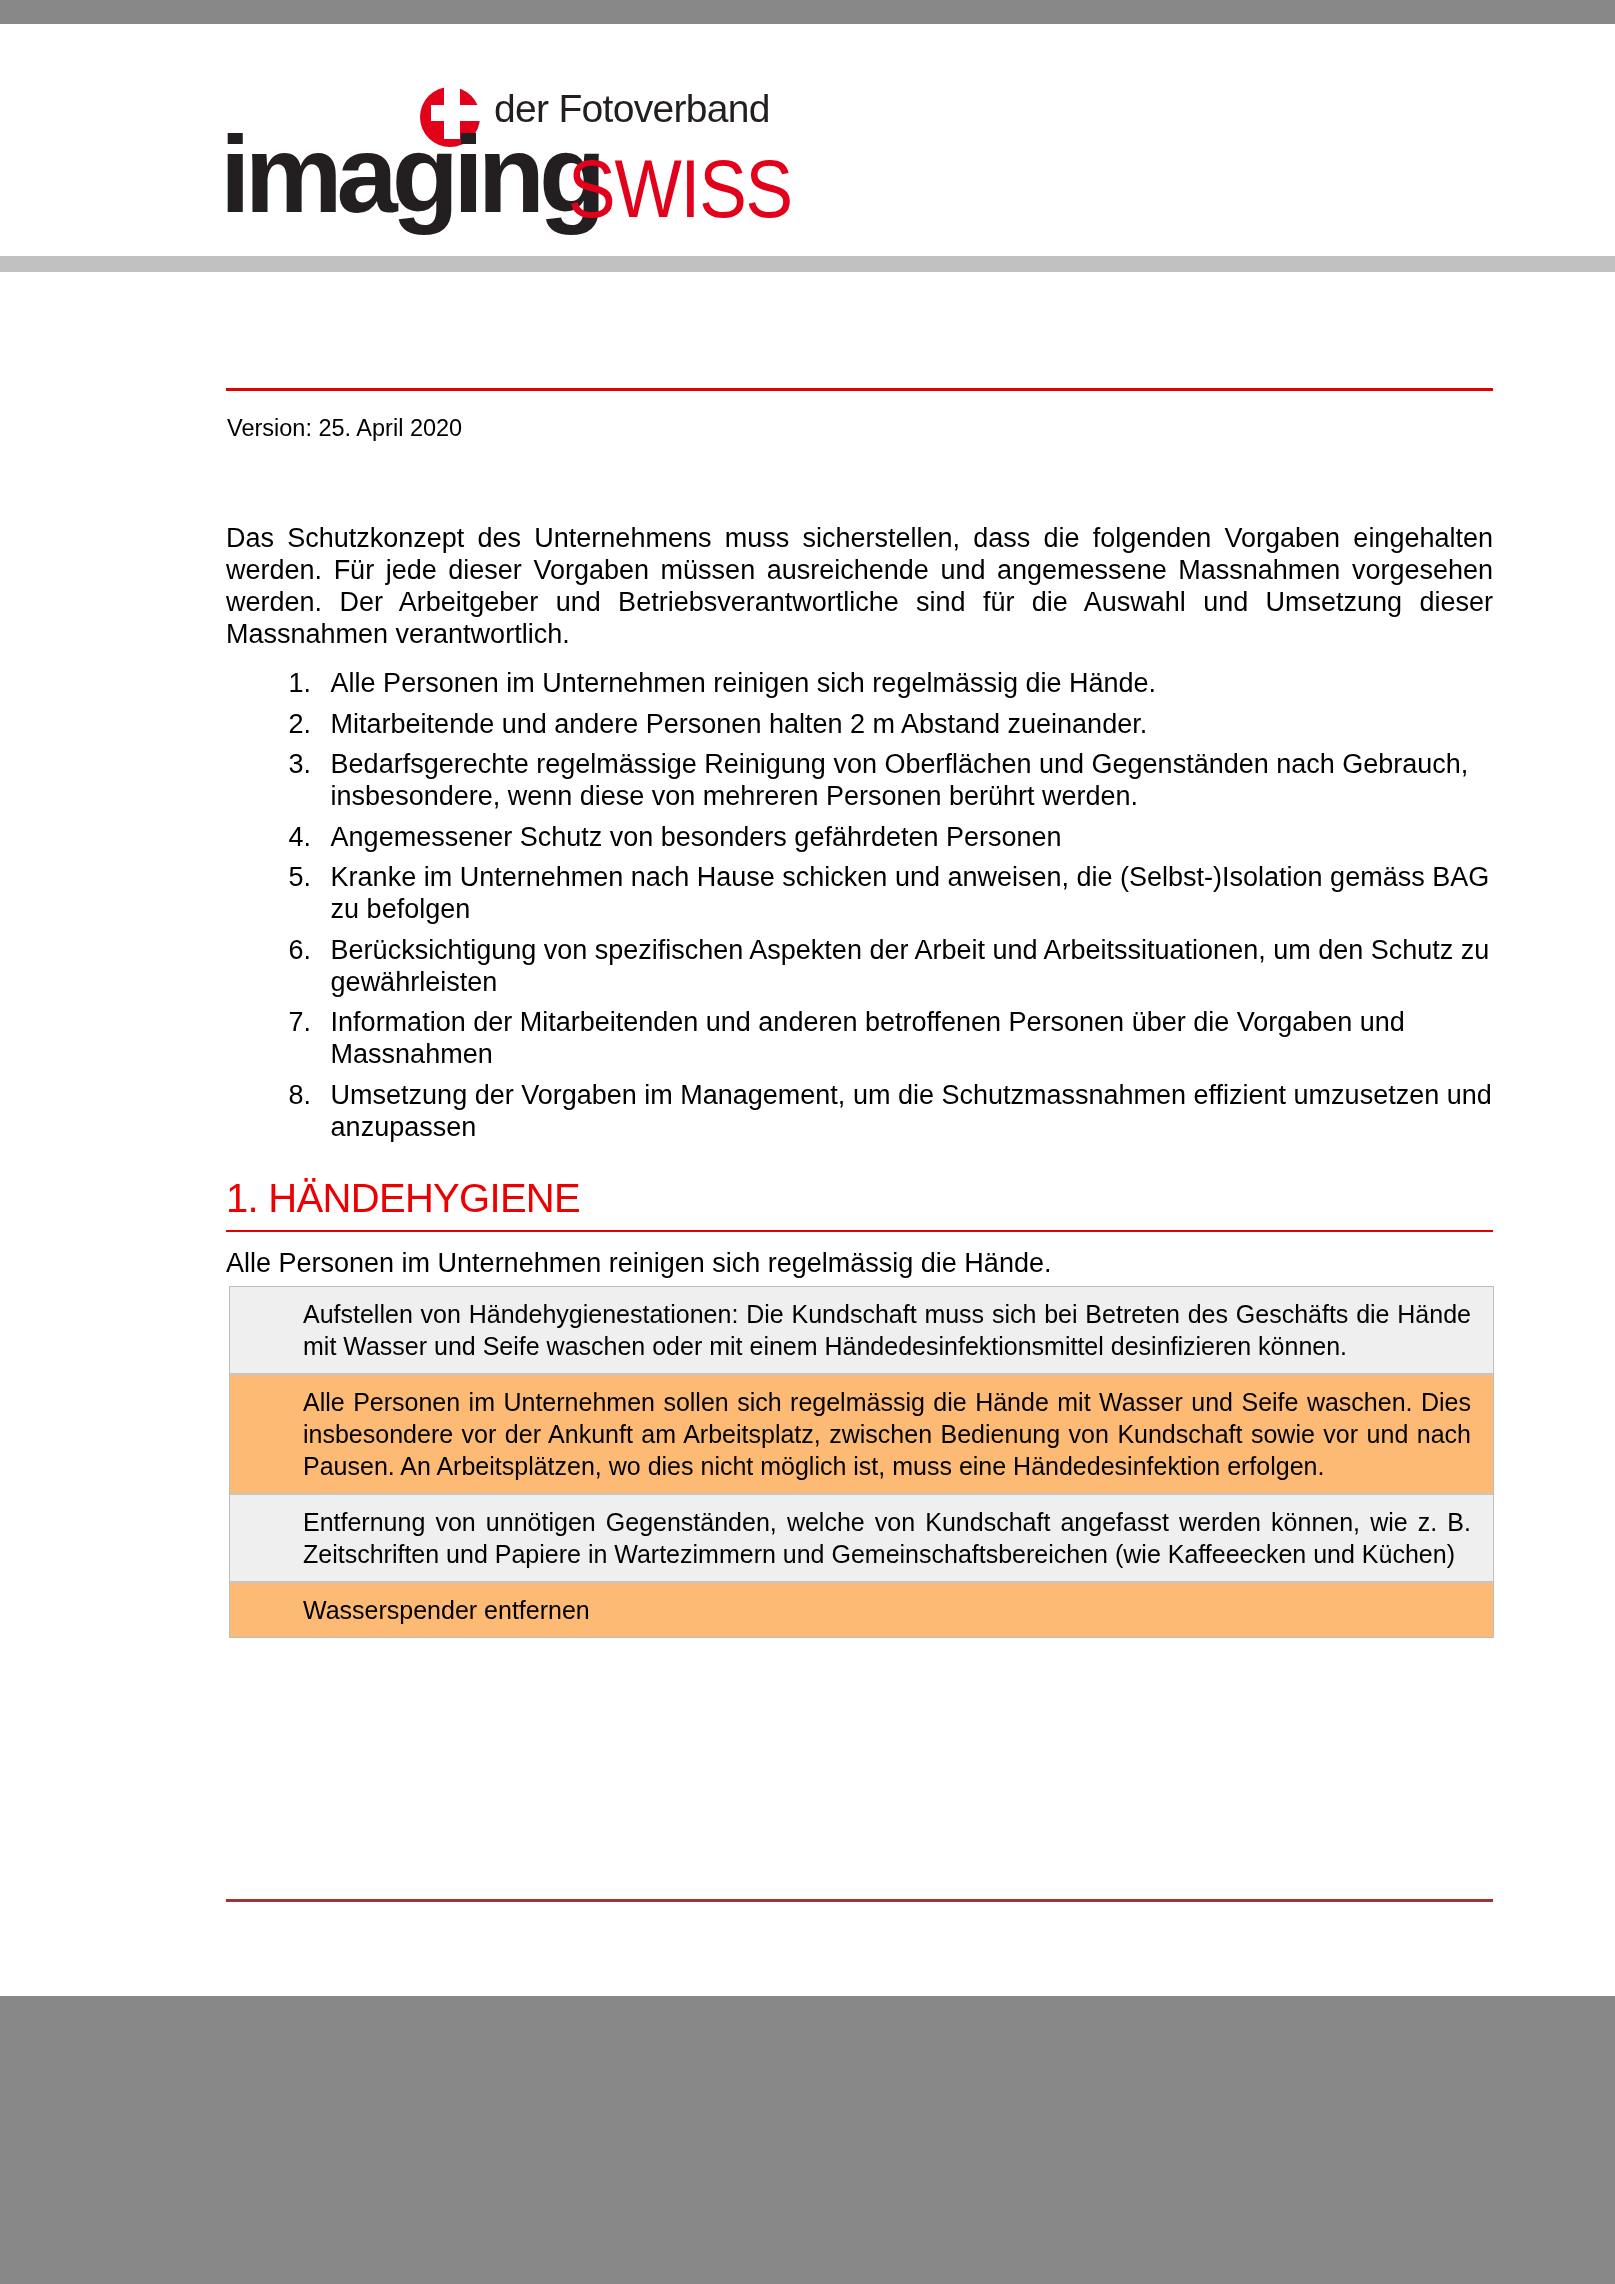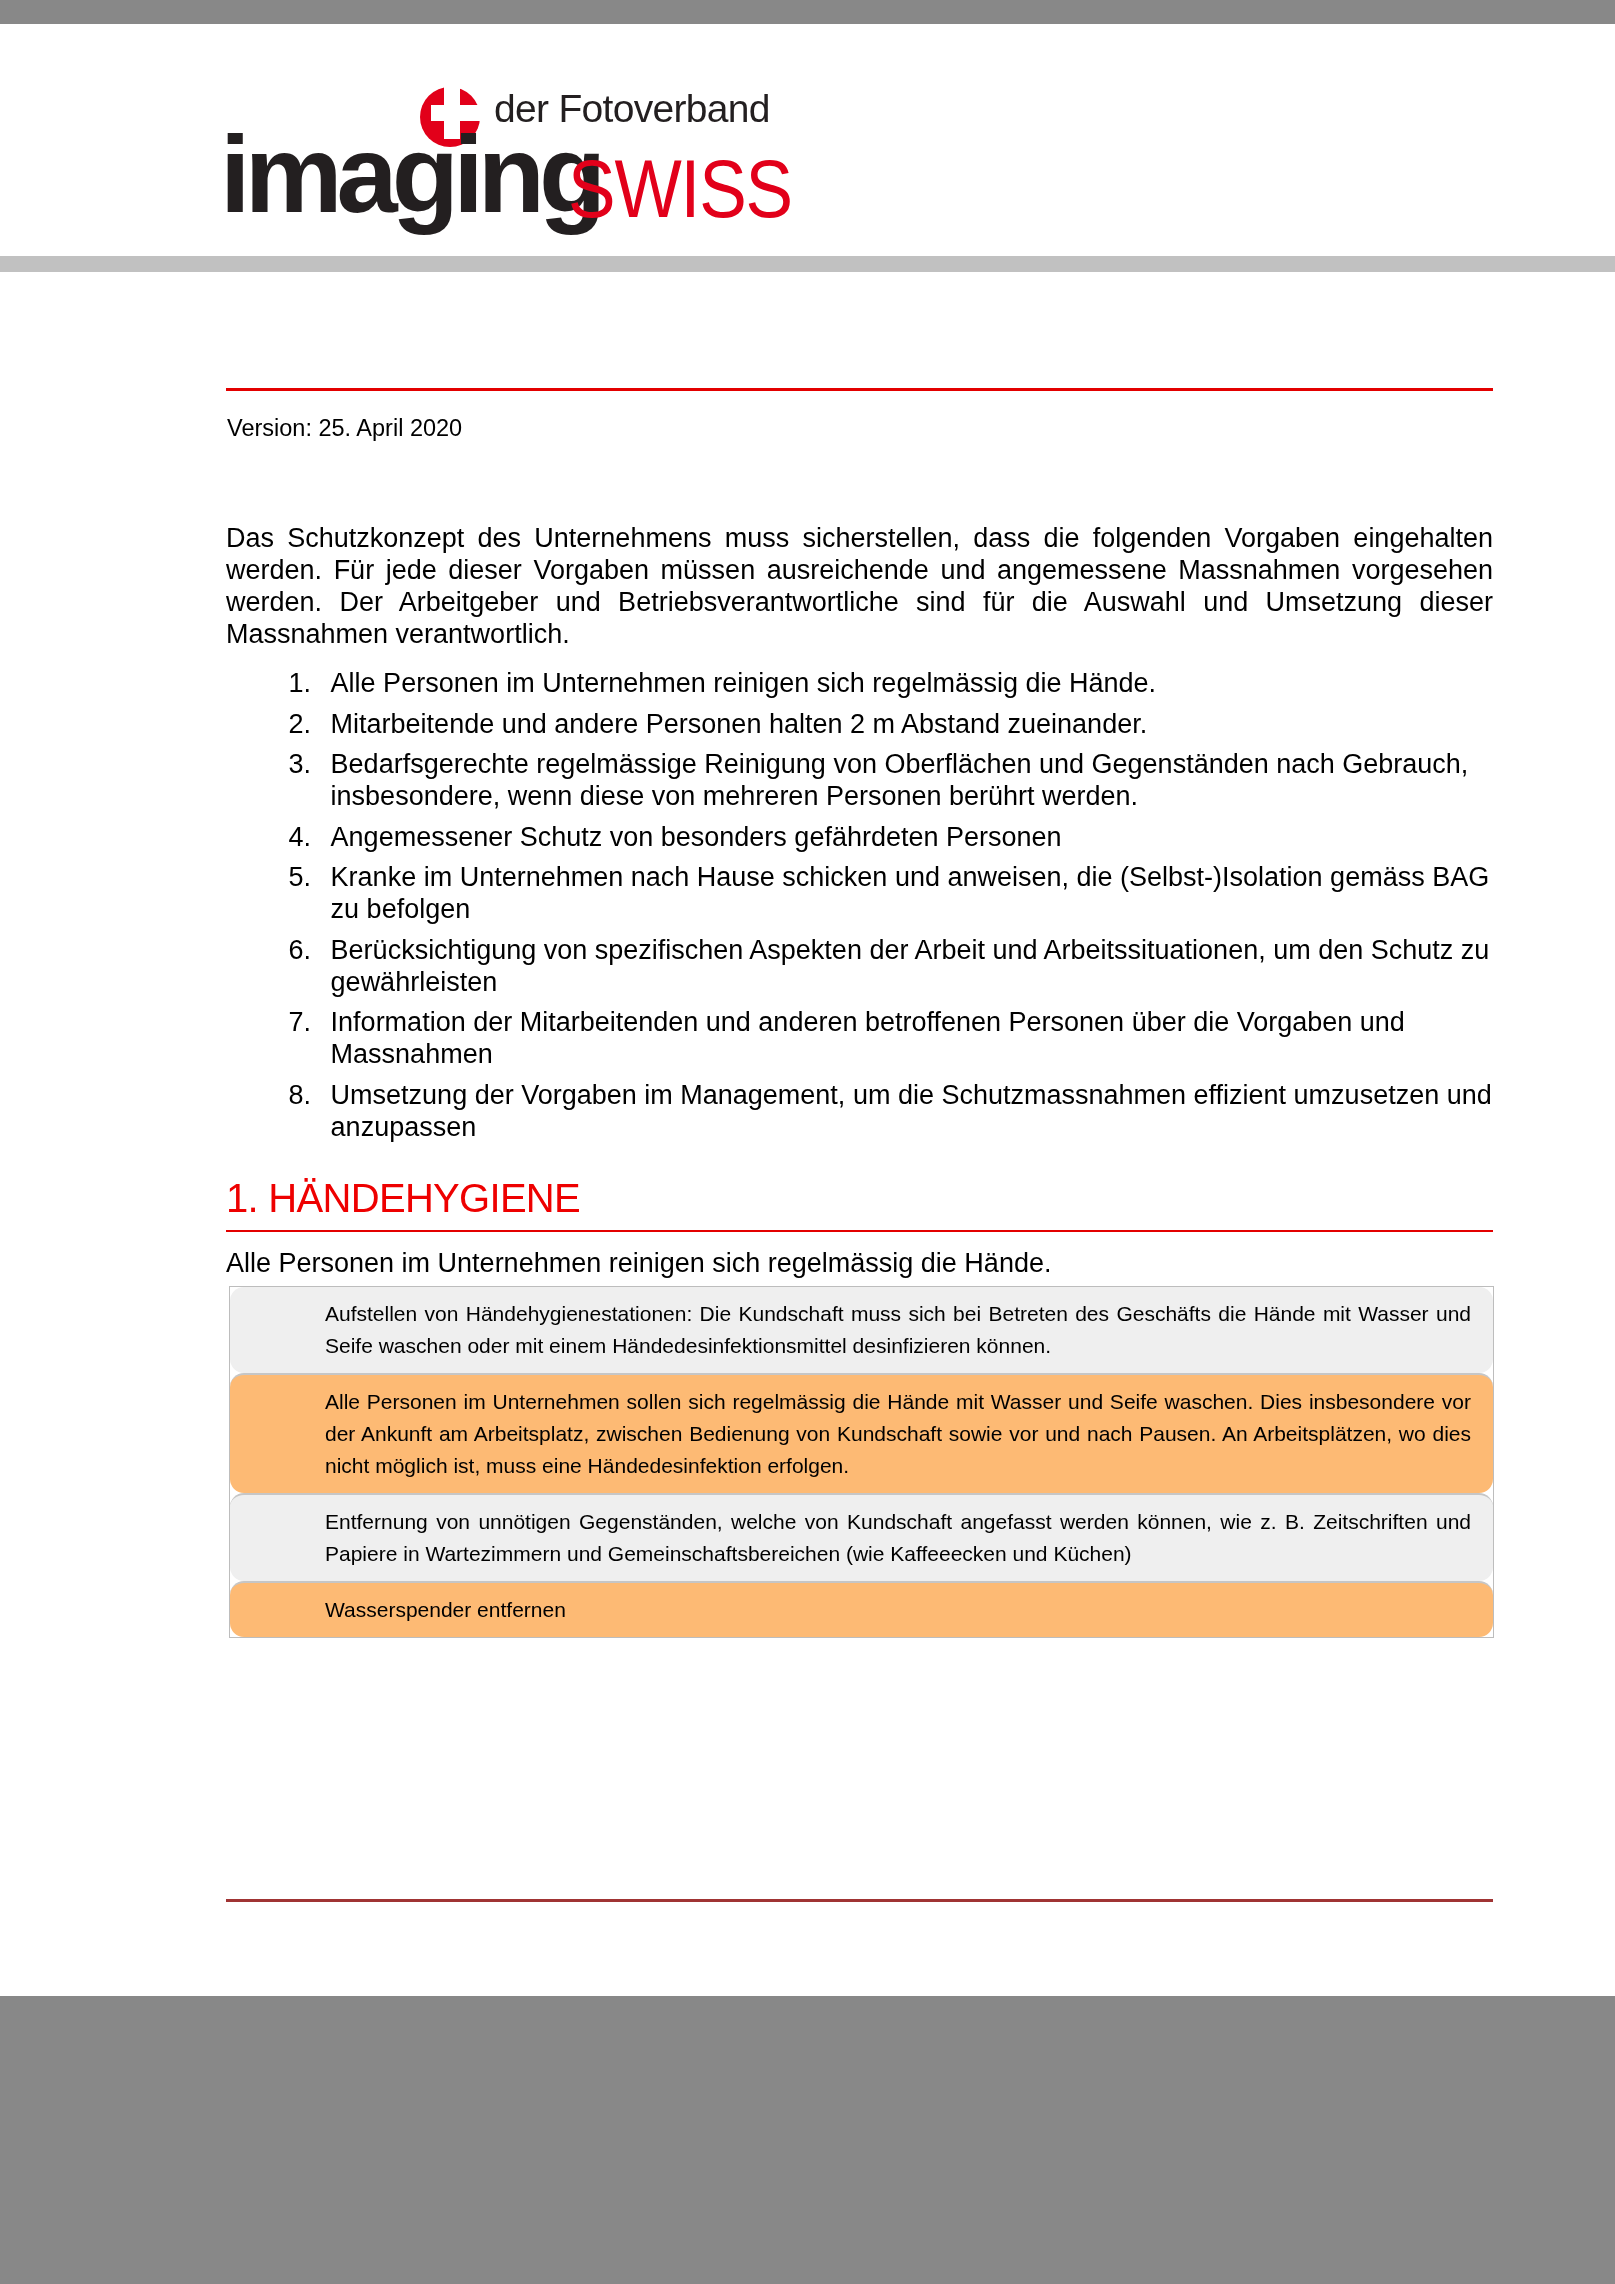--- a/index.html
+++ b/index.html
@@ -105,24 +105,23 @@
   .mtable {
     position: absolute; left: 229px; top: 1262px; width: 1263px;
     border: 1.3px solid #bdbdbd;
   }
   .mtable-header {
     background: #fa0000; color: #ffffff;
     font-weight: bold; font-size: 29px;
     padding: 15px 0 15px 17px;
   }
   .mtable-row {
-    font-size: 21px; line-height: 32px; text-align: justify;
-    padding: 11px 22px 11px 95px;
+    font-size: 25px; line-height: 32px; text-align: justify;
+    padding: 11px 22px 11px 73px;
     border-top: 2px solid #c6c6c6;
-    border-radius: 14px;
   }
   .row-gray { background: #efefef; }
   .row-white { background: #fdba74; }
 
   
   .midline {
     position: absolute; left: 226px; top: 1875px;
     width: 1267px; height: 2.6px; background: #a03434;
   }
 

